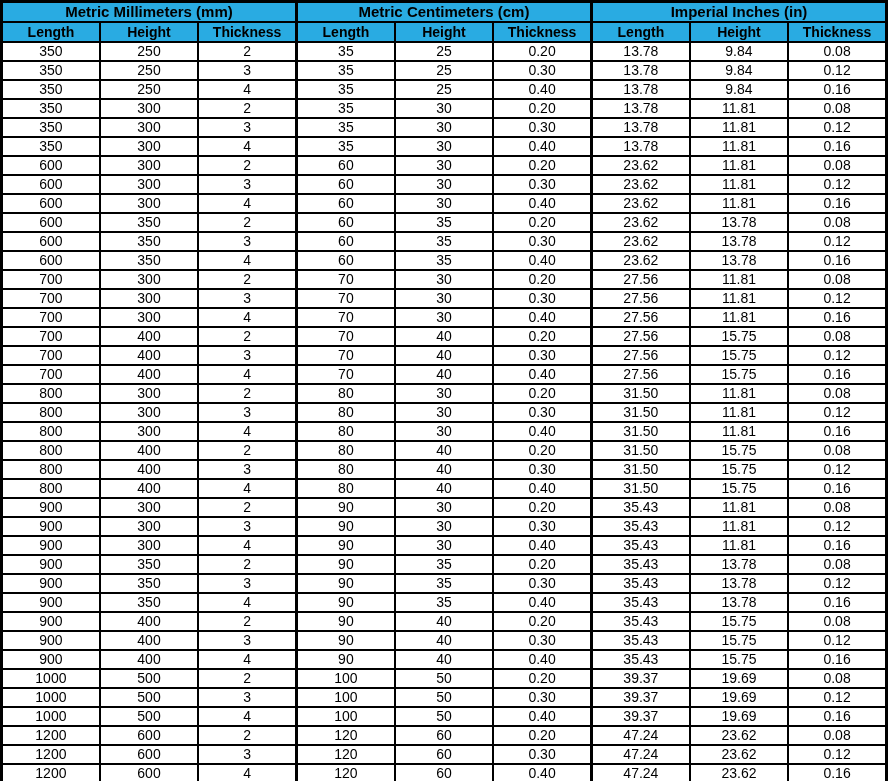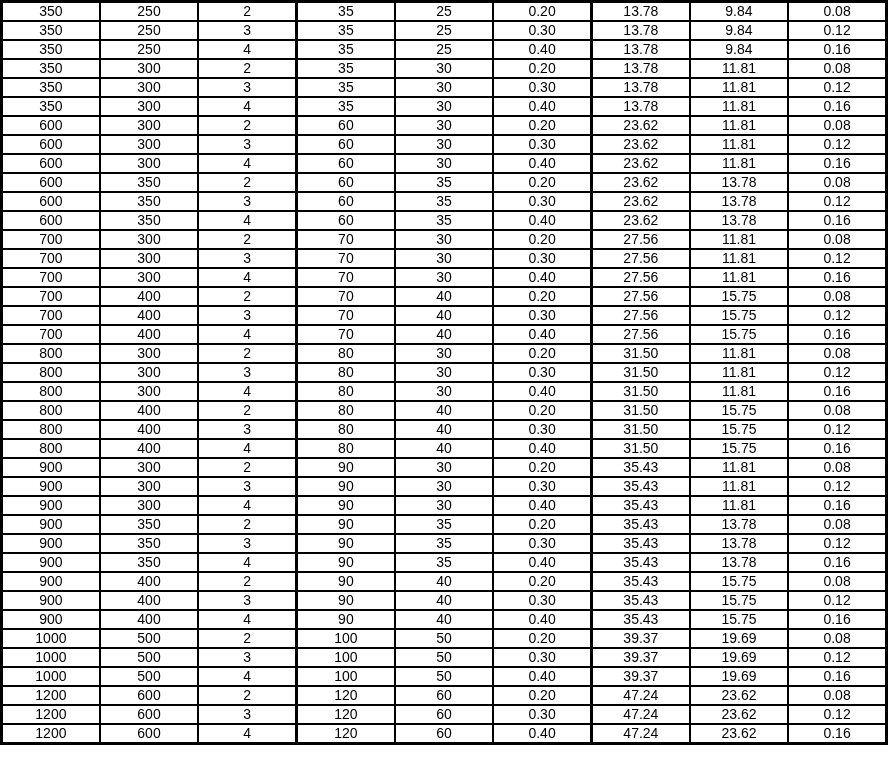--- a/index.html
+++ b/index.html
@@ -62,20 +62,36 @@
       <col>
       <col>
       <col>
       <col>
       <col>
       <col>
       <col>
       <col>
   </colgroup>
   <thead>
+    <tr>
+      <th class="title" colspan="3">Metric Millimeters (mm)</th>
+      <th class="title gs" colspan="3">Metric Centimeters (cm)</th>
+      <th class="title gs" colspan="3">Imperial Inches (in)</th>
+    </tr>
+    <tr>
+      <th class="sub">Length</th>
+      <th class="sub">Height</th>
+      <th class="sub">Thickness</th>
+      <th class="sub gs">Length</th>
+      <th class="sub">Height</th>
+      <th class="sub">Thickness</th>
+      <th class="sub gs">Length</th>
+      <th class="sub">Height</th>
+      <th class="sub">Thickness</th>
+    </tr>
   </thead>
   <tbody>
       <tr>
         <td>350</td>
         <td>250</td>
         <td>2</td>
         <td class="gs">35</td>
         <td>25</td>
         <td>0.20</td>
         <td class="gs">13.78</td>

